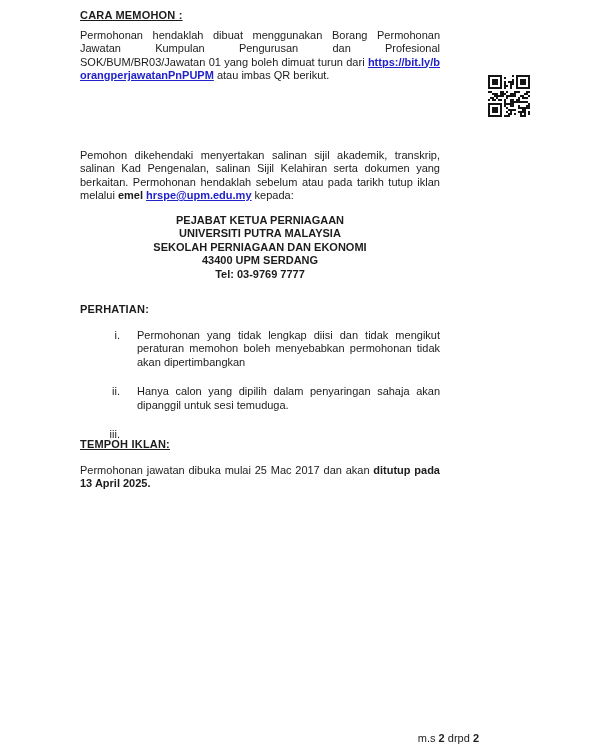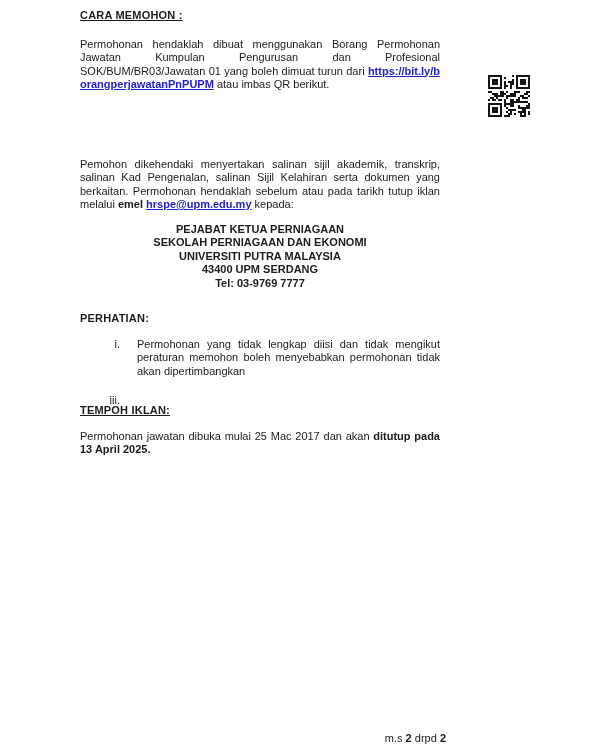--- a/index.html
+++ b/index.html
@@ -19,21 +19,21 @@
     padding: 9px 80px 0 80px;
   }
   .heading {
     font-weight: bold;
     font-size: 11px;
     letter-spacing: 0.2px;
   }
   .heading.underlined { text-decoration: underline; }
   p.body-text {
     text-align: justify;
-    margin-top: 15px;
+    margin-top: 6px;
   }
   a.doc-link {
     color: #2222cc;
     font-weight: bold;
     text-decoration: underline;
     cursor: pointer;
     word-break: break-all;
   }
   .bold { font-weight: bold; }
   .qr-wrap {
@@ -68,21 +68,21 @@
     position: absolute;
     left: 0;
     top: 0;
     width: 40px;
     text-align: right;
   }
   .sec-tempoh { margin-top: 26px; }
   .sec-tempoh p.body-text { margin-top: 12px; }
   .page-footer {
     position: absolute;
-    right: 74px;
+    right: 41px;
     bottom: 5px;
     font-size: 11px;
     white-space: pre;
   }
 </style>
 </head>
 <body>
 
 <div class="page">
 
@@ -225,35 +225,39 @@
         <rect x="1" y="15" width="5" height="5" fill="#ffffff"></rect>
         <rect x="2" y="16" width="3" height="3" fill="#151515"></rect>
       </svg>
   </div>
 
   <div class="sec-peraturan">
     <p class="body-text"><span>Pemohon dikehendaki menyertakan salinan sijil akademik, transkrip, salinan Kad Pengenalan, salinan Sijil Kelahiran serta dokumen yang berkaitan. Permohonan hendaklah sebelum atau pada tarikh tutup iklan melalui </span><span class="bold">emel </span><a class="doc-link">hrspe@upm.edu.my</a><span> kepada:</span></p>
 
     <div class="address-block">
       <span class="addr-line">PEJABAT KETUA PERNIAGAAN</span>
+      <span class="addr-line">UNIVERSITI PUTRA MALAYSIA</span>
       <span class="addr-line">SEKOLAH PERNIAGAAN DAN EKONOMI</span>
-      <span class="addr-line">UNIVERSITI PUTRA MALAYSIA</span>
       <span class="addr-line">43400 UPM SERDANG</span>
       <span class="addr-line">Tel: 03-9769 7777</span>
     </div>
   </div>
 
   <div class="sec-perhatian">
     <div class="heading">PERHATIAN:</div>
     <ul class="notice-list">
       <li>
         <span class="num">i.</span>
         <span>Permohonan yang tidak lengkap diisi dan tidak mengikut peraturan memohon boleh menyebabkan permohonan tidak akan dipertimbangkan</span>
       </li>
       <li>
+        <span class="num">ii.</span>
+        <span>Hanya calon yang dipilih dalam penyaringan sahaja akan dipanggil untuk sesi temuduga.</span>
+      </li>
+      <li>
         <span class="num">iii.</span>
       </li>
     </ul>
   </div>
 
   <div class="sec-tempoh">
     <div class="heading underlined">TEMPOH IKLAN:</div>
     <p class="body-text"><span>Permohonan jawatan dibuka mulai 25 Mac 2017 dan akan </span><span class="bold">ditutup pada 13 April 2025.</span></p>
   </div>
 

